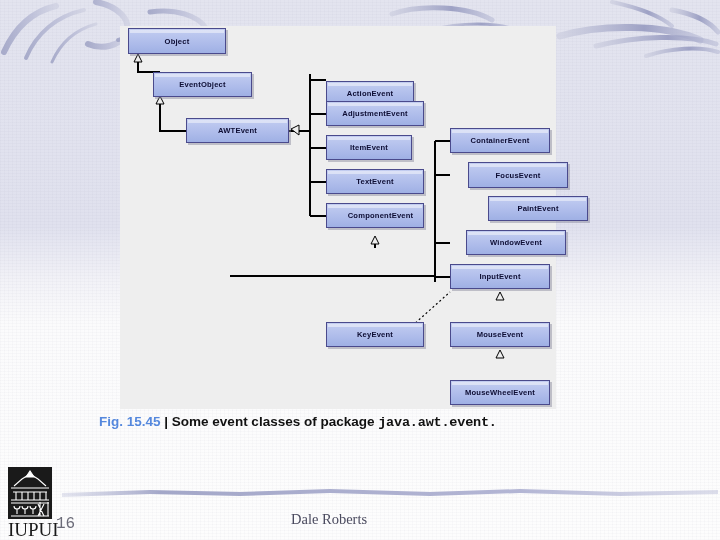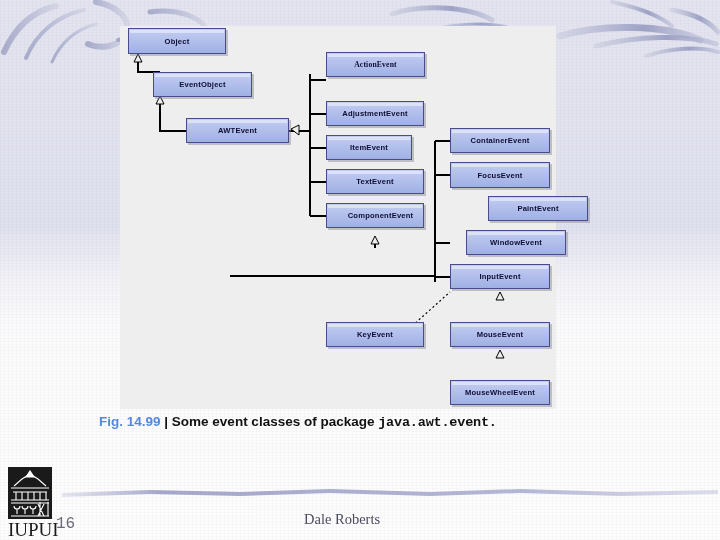--- a/index.html
+++ b/index.html
@@ -68,21 +68,21 @@
   
   #footer-logo{
     position:absolute;left:4px;top:466px;width:56px;height:74px;
   }
   #slide-number{
     position:absolute;left:56px;top:515px;
     font-size:16px;color:#6b6b78;
     font-family:Liberation Mono, monospace;
   }
   #author{
-    position:absolute;left:304px;top:511px;
+    position:absolute;left:291px;top:511px;
     font-size:14.5px;color:#4a4a5e;
     font-family:"Liberation Serif",serif;
   }
 </style>
 </head>
 <body>
 
 <div id="slide">
 
   <div class="paper-noise"></div>
@@ -178,21 +178,21 @@
           <span>Object</span>
         </div>
         <div class="node" style="left: 33px; top: 46px; width: 99px; height: 25px;">
           <span class="inner-hi"></span>
           <span>EventObject</span>
         </div>
         <div class="node" style="left: 66px; top: 92px; width: 103px; height: 25px;">
           <span class="inner-hi"></span>
           <span>AWTEvent</span>
         </div>
-        <div class="node" style="left: 206px; top: 26px; width: 99px; height: 25px; font-family: Liberation Serif, serif;">
+        <div class="node" style="left: 206px; top: 55px; width: 88px; height: 25px;">
           <span class="inner-hi"></span>
           <span>ActionEvent</span>
         </div>
         <div class="node" style="left: 206px; top: 75px; width: 98px; height: 25px;">
           <span class="inner-hi"></span>
           <span>AdjustmentEvent</span>
         </div>
         <div class="node" style="left: 206px; top: 109px; width: 86px; height: 25px;">
           <span class="inner-hi"></span>
           <span>ItemEvent</span>
@@ -206,21 +206,21 @@
           <span>ComponentEvent</span>
         </div>
         <div class="node" style="left: 206px; top: 296px; width: 98px; height: 25px;">
           <span class="inner-hi"></span>
           <span>KeyEvent</span>
         </div>
         <div class="node" style="left: 330px; top: 102px; width: 100px; height: 25px; text-align: center;">
           <span class="inner-hi"></span>
           <span>ContainerEvent</span>
         </div>
-        <div class="node" style="left: 330px; top: 136px; width: 100px; height: 26px;">
+        <div class="node" style="left: 348px; top: 136px; width: 100px; height: 26px;">
           <span class="inner-hi"></span>
           <span>FocusEvent</span>
         </div>
         <div class="node" style="left: 330px; top: 170px; width: 100px; height: 25px; margin-left: 38px;">
           <span class="inner-hi"></span>
           <span>PaintEvent</span>
         </div>
         <div class="node" style="left: 330px; top: 204px; width: 100px; height: 25px; margin-left: 16px;">
           <span class="inner-hi"></span>
           <span>WindowEvent</span>
@@ -234,21 +234,21 @@
           <span>MouseEvent</span>
         </div>
         <div class="node" style="left: 330px; top: 354px; width: 100px; height: 25px;">
           <span class="inner-hi"></span>
           <span>MouseWheelEvent</span>
         </div>
       </div>
   </div>
 
   <div id="caption">
-    <span class="figno">Fig. 14.99</span><span>&nbsp;</span><span class="pipe">|</span><span>&nbsp;</span><span>Some event classes of package</span><span>&nbsp;</span><span class="mono">java.awt.event</span><span class="mono">.</span>
+    <span class="figno">Fig. 15.45</span><span>&nbsp;</span><span class="pipe">|</span><span>&nbsp;</span><span>Some event classes of package</span><span>&nbsp;</span><span class="mono">java.awt.event</span><span class="mono">.</span>
   </div>
 
   <svg id="footer-logo" viewBox="0 0 56 74">
     <rect x="4" y="1" width="44" height="52" fill="#1a1a1a"></rect>
     <g stroke="#ffffff" stroke-width="1.1" fill="none">
       <path d="M10,20 L18,13 L26,8 L34,13 L42,20"></path>
       <path d="M22,11 L26,5 L30,11 Z" fill="#ffffff"></path>
       <path d="M7,22 L45,22"></path>
       <path d="M9,26 L43,26"></path>
       <path d="M12,26 L12,34 M18,26 L18,34 M24,26 L24,34 M30,26 L30,34 M36,26 L36,34 M42,26 L42,34"></path>

